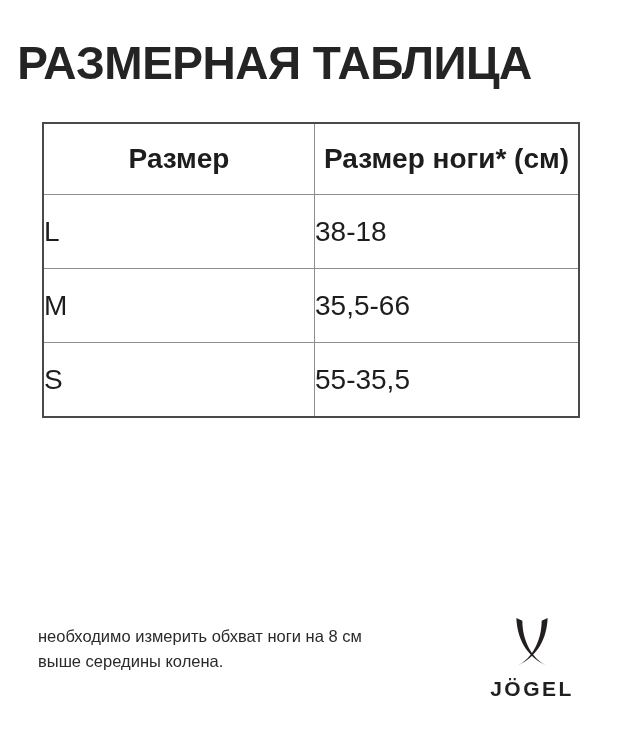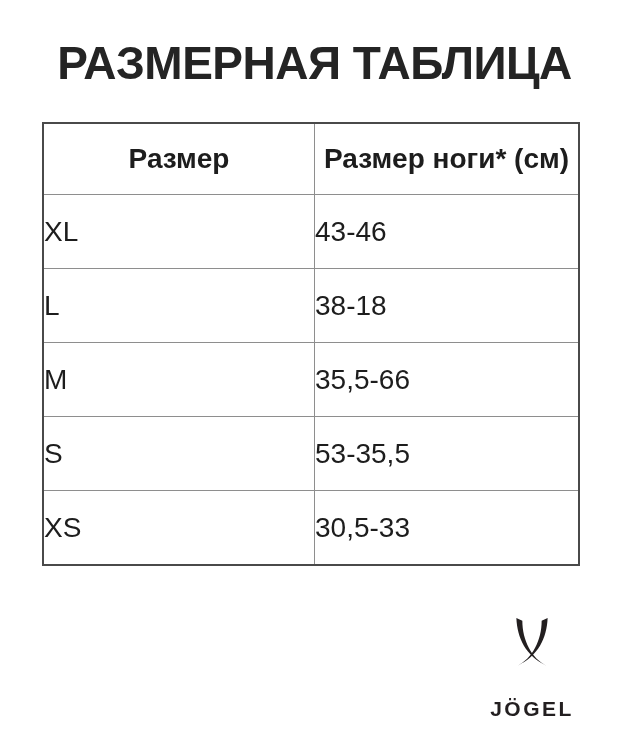--- a/index.html
+++ b/index.html
@@ -21,21 +21,20 @@
     position: absolute;
     top: 36px;
     left: 0;
     width: 549px;
     text-align: center;
     font-size: 46px;
     font-weight: bold;
     letter-spacing: -0.5px;
     color: #242424;
     white-space: nowrap;
-    padding-left: 40px;
   }
 
   
   table.size-table {
     position: absolute;
     left: 42px;
     top: 122px;
     width: 538px;
     border-collapse: collapse;
     table-layout: fixed;
@@ -78,21 +77,21 @@
     width: 112px;
     text-align: center;
   }
   .logo-emblem {
     display: block;
     margin: 0 auto;
     width: 46px;
     height: 64px;
   }
   .logo-text {
-    margin-top: 23px;
+    margin-top: 3px;
     font-size: 21px;
     font-weight: bold;
     letter-spacing: 2.5px;
     color: #231f20;
     white-space: nowrap;
     text-align: center;
   }
 </style>
 </head>
 <body>
@@ -101,43 +100,37 @@
 
 <table class="size-table">
   <thead>
     <tr>
       <th class="col-size">Размер</th>
       <th>Размер ноги* (см)</th>
     </tr>
   </thead>
   <tbody>
     <tr>
-      <td>XL</td>
-      <td>43-46</td>
-    </tr>
-    <tr>
       <td>L</td>
       <td>38-18</td>
     </tr>
     <tr>
       <td>M</td>
       <td>35,5-66</td>
     </tr>
     <tr>
       <td>S</td>
-      <td>53-35,5</td>
-    </tr>
-    <tr>
-      <td>XS</td>
-      <td>30,5-33</td>
+      <td>55-35,5</td>
     </tr>
   </tbody>
 </table>
 
 <div class="footnote">
+  <div>необходимо измерить обхват ноги на 8 см</div>
+  <div>выше середины колена.</div>
 </div>
 
 <div class="logo">
   <svg class="logo-emblem" viewBox="0 0 100 104" xmlns="http://www.w3.org/2000/svg" aria-hidden="true">
     <path d="M16,0 C18,44 36,82 82,104 C49,88 29,48 29,6 Z" fill="#231f20"></path>
     <path d="M84,0 C82,44 64,82 18,104 C51,88 71,48 71,6 Z" fill="#231f20"></path>
   </svg>
   <div class="logo-text">JÖGEL</div>
 </div>
 

